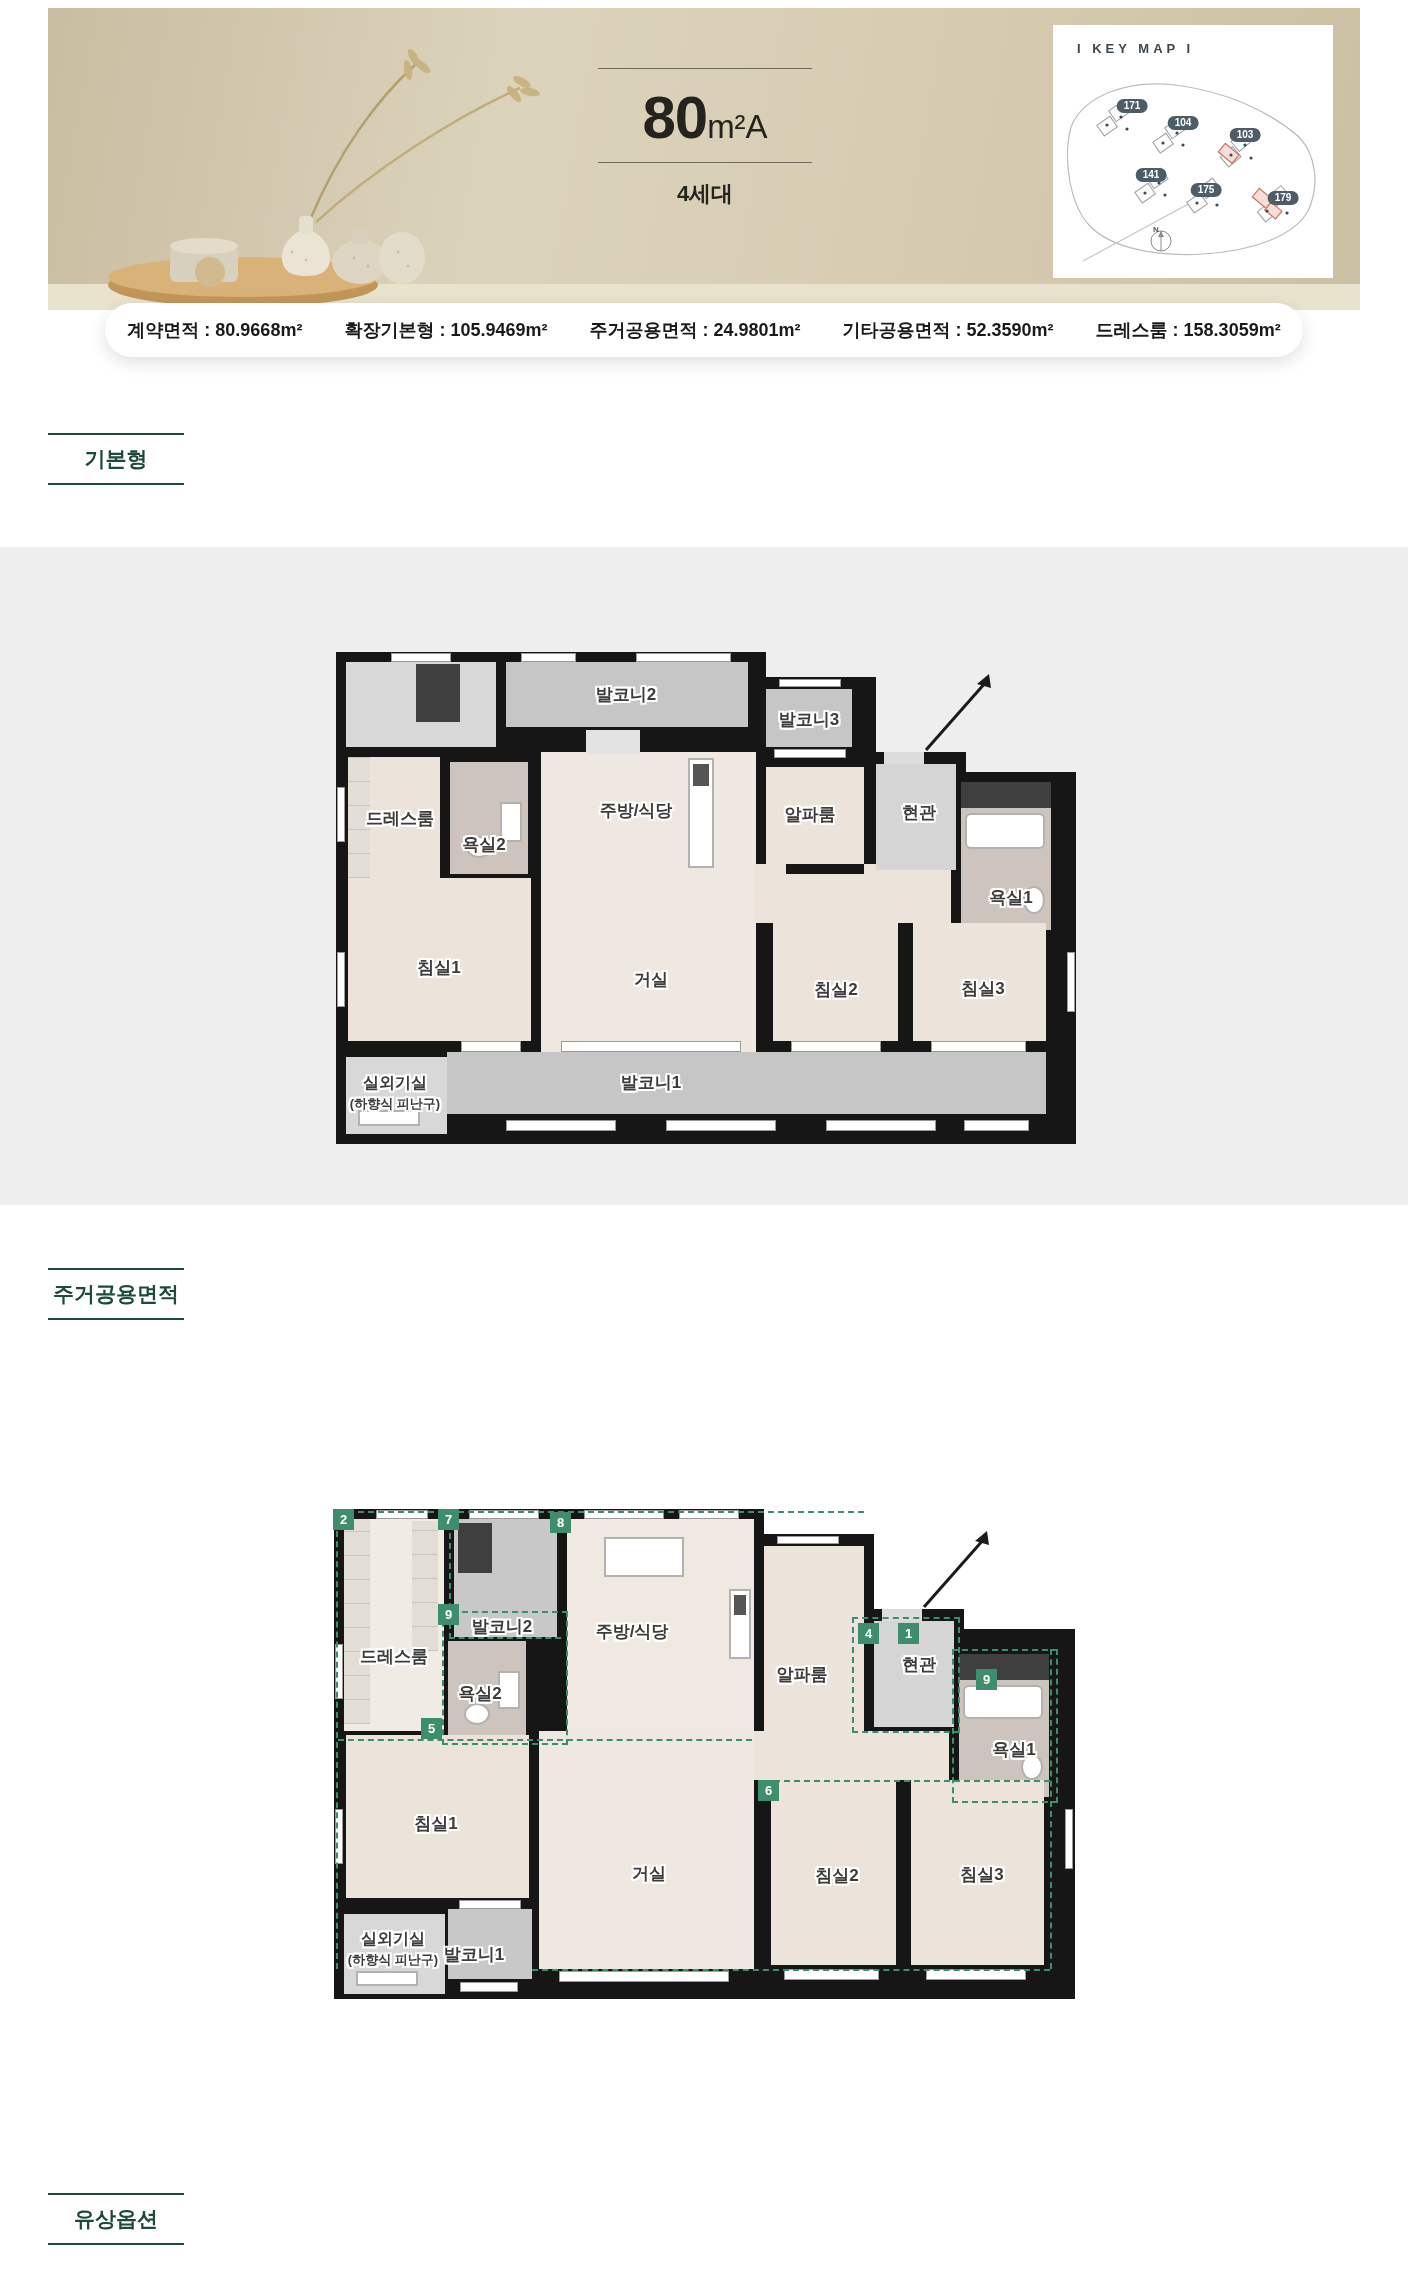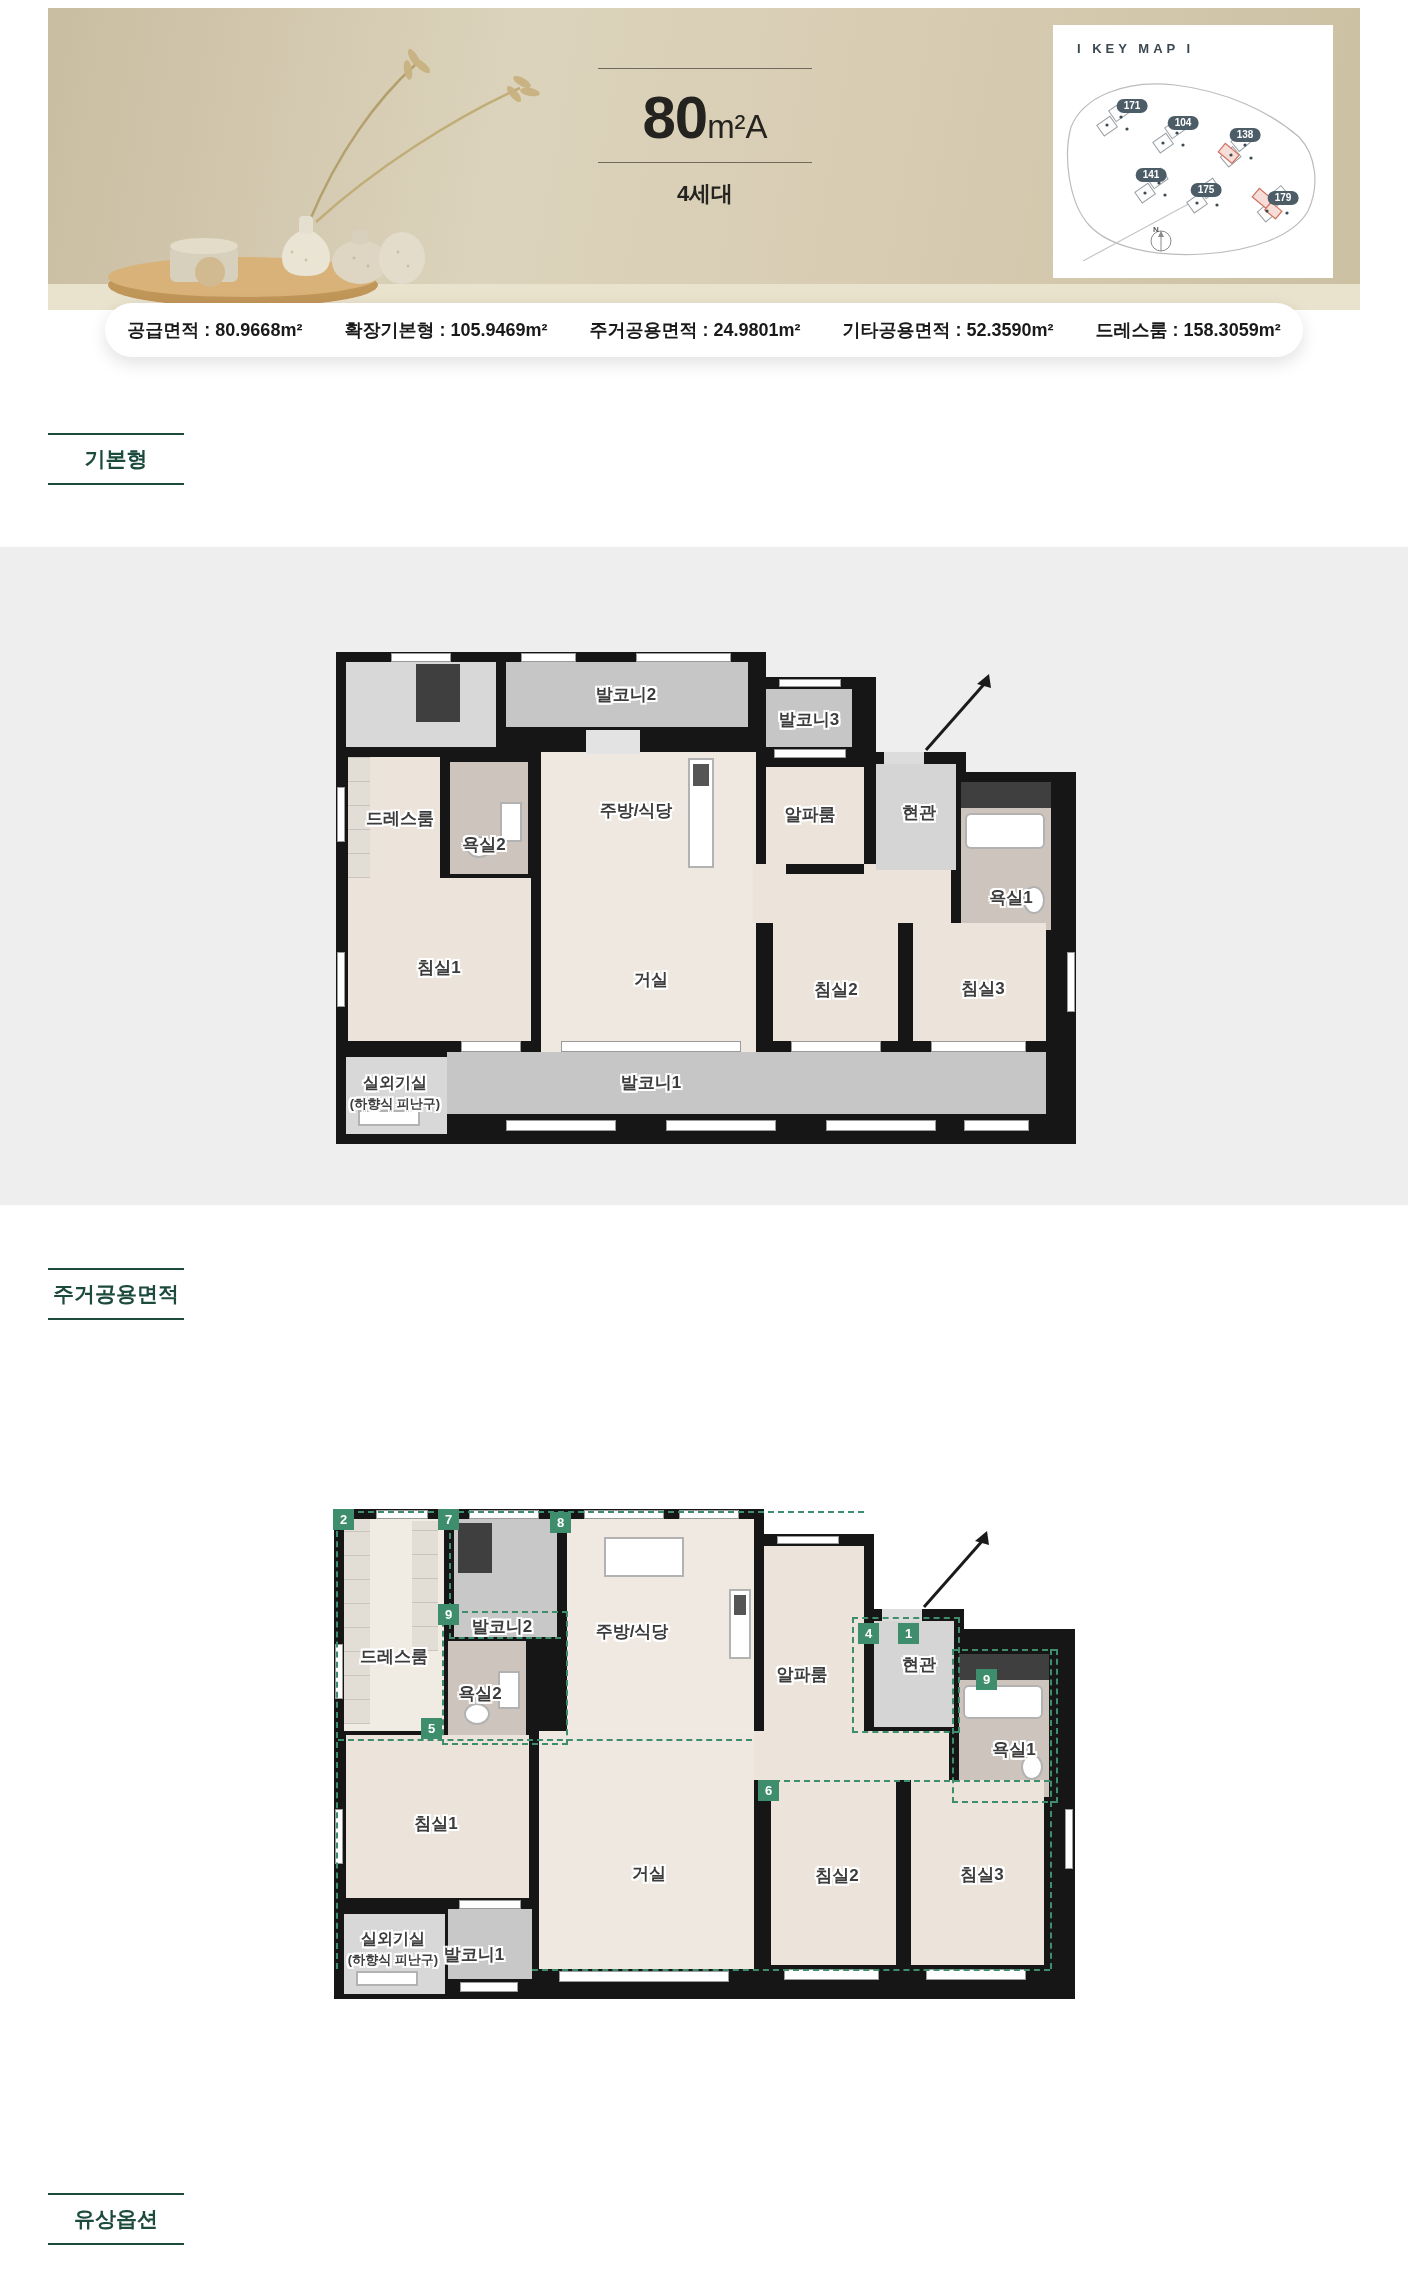--- a/index.html
+++ b/index.html
@@ -160,30 +160,30 @@
             <circle cx="234" cy="188" r="1.6"></circle>
         </g>
         <g transform="translate(108,216)">
           <circle r="10" fill="#fff" stroke="#8a8a8a" stroke-width="1"></circle>
           <line x1="0" y1="-10" x2="0" y2="10" stroke="#8a8a8a" stroke-width="1"></line>
           <path d="M0,-10 L-3,-4 L3,-4 Z" fill="#8a8a8a"></path>
         </g>
       </svg>
       <div class="pill" style="left:79px;top:81px">171</div>
       <div class="pill" style="left:130px;top:98px">104</div>
-      <div class="pill" style="left:192px;top:110px">138</div>
+      <div class="pill" style="left:192px;top:110px">103</div>
       <div class="pill" style="left:98px;top:150px">141</div>
       <div class="pill" style="left:153px;top:165px">175</div>
       <div class="pill" style="left:230px;top:173px">179</div>
       <div class="abs" style="left:100px;top:200px;font-size:8px;font-weight:700;color:#555">N</div>
     </div>
   </div>
 
   <div class="info-bar">
-    <span>공급면적 : 80.9668m²</span>
+    <span>계약면적 : 80.9668m²</span>
     <span>확장기본형 : 105.9469m²</span>
     <span>주거공용면적 : 24.9801m²</span>
     <span>기타공용면적 : 52.3590m²</span>
     <span>드레스룸 : 158.3059m²</span>
   </div>
 
   <div class="section-label" style="top:433px">기본형</div>
   <div class="gray-band"></div>
 
   <div class="plan" style="left:336px;top:652px;width:740px;height:492px">

